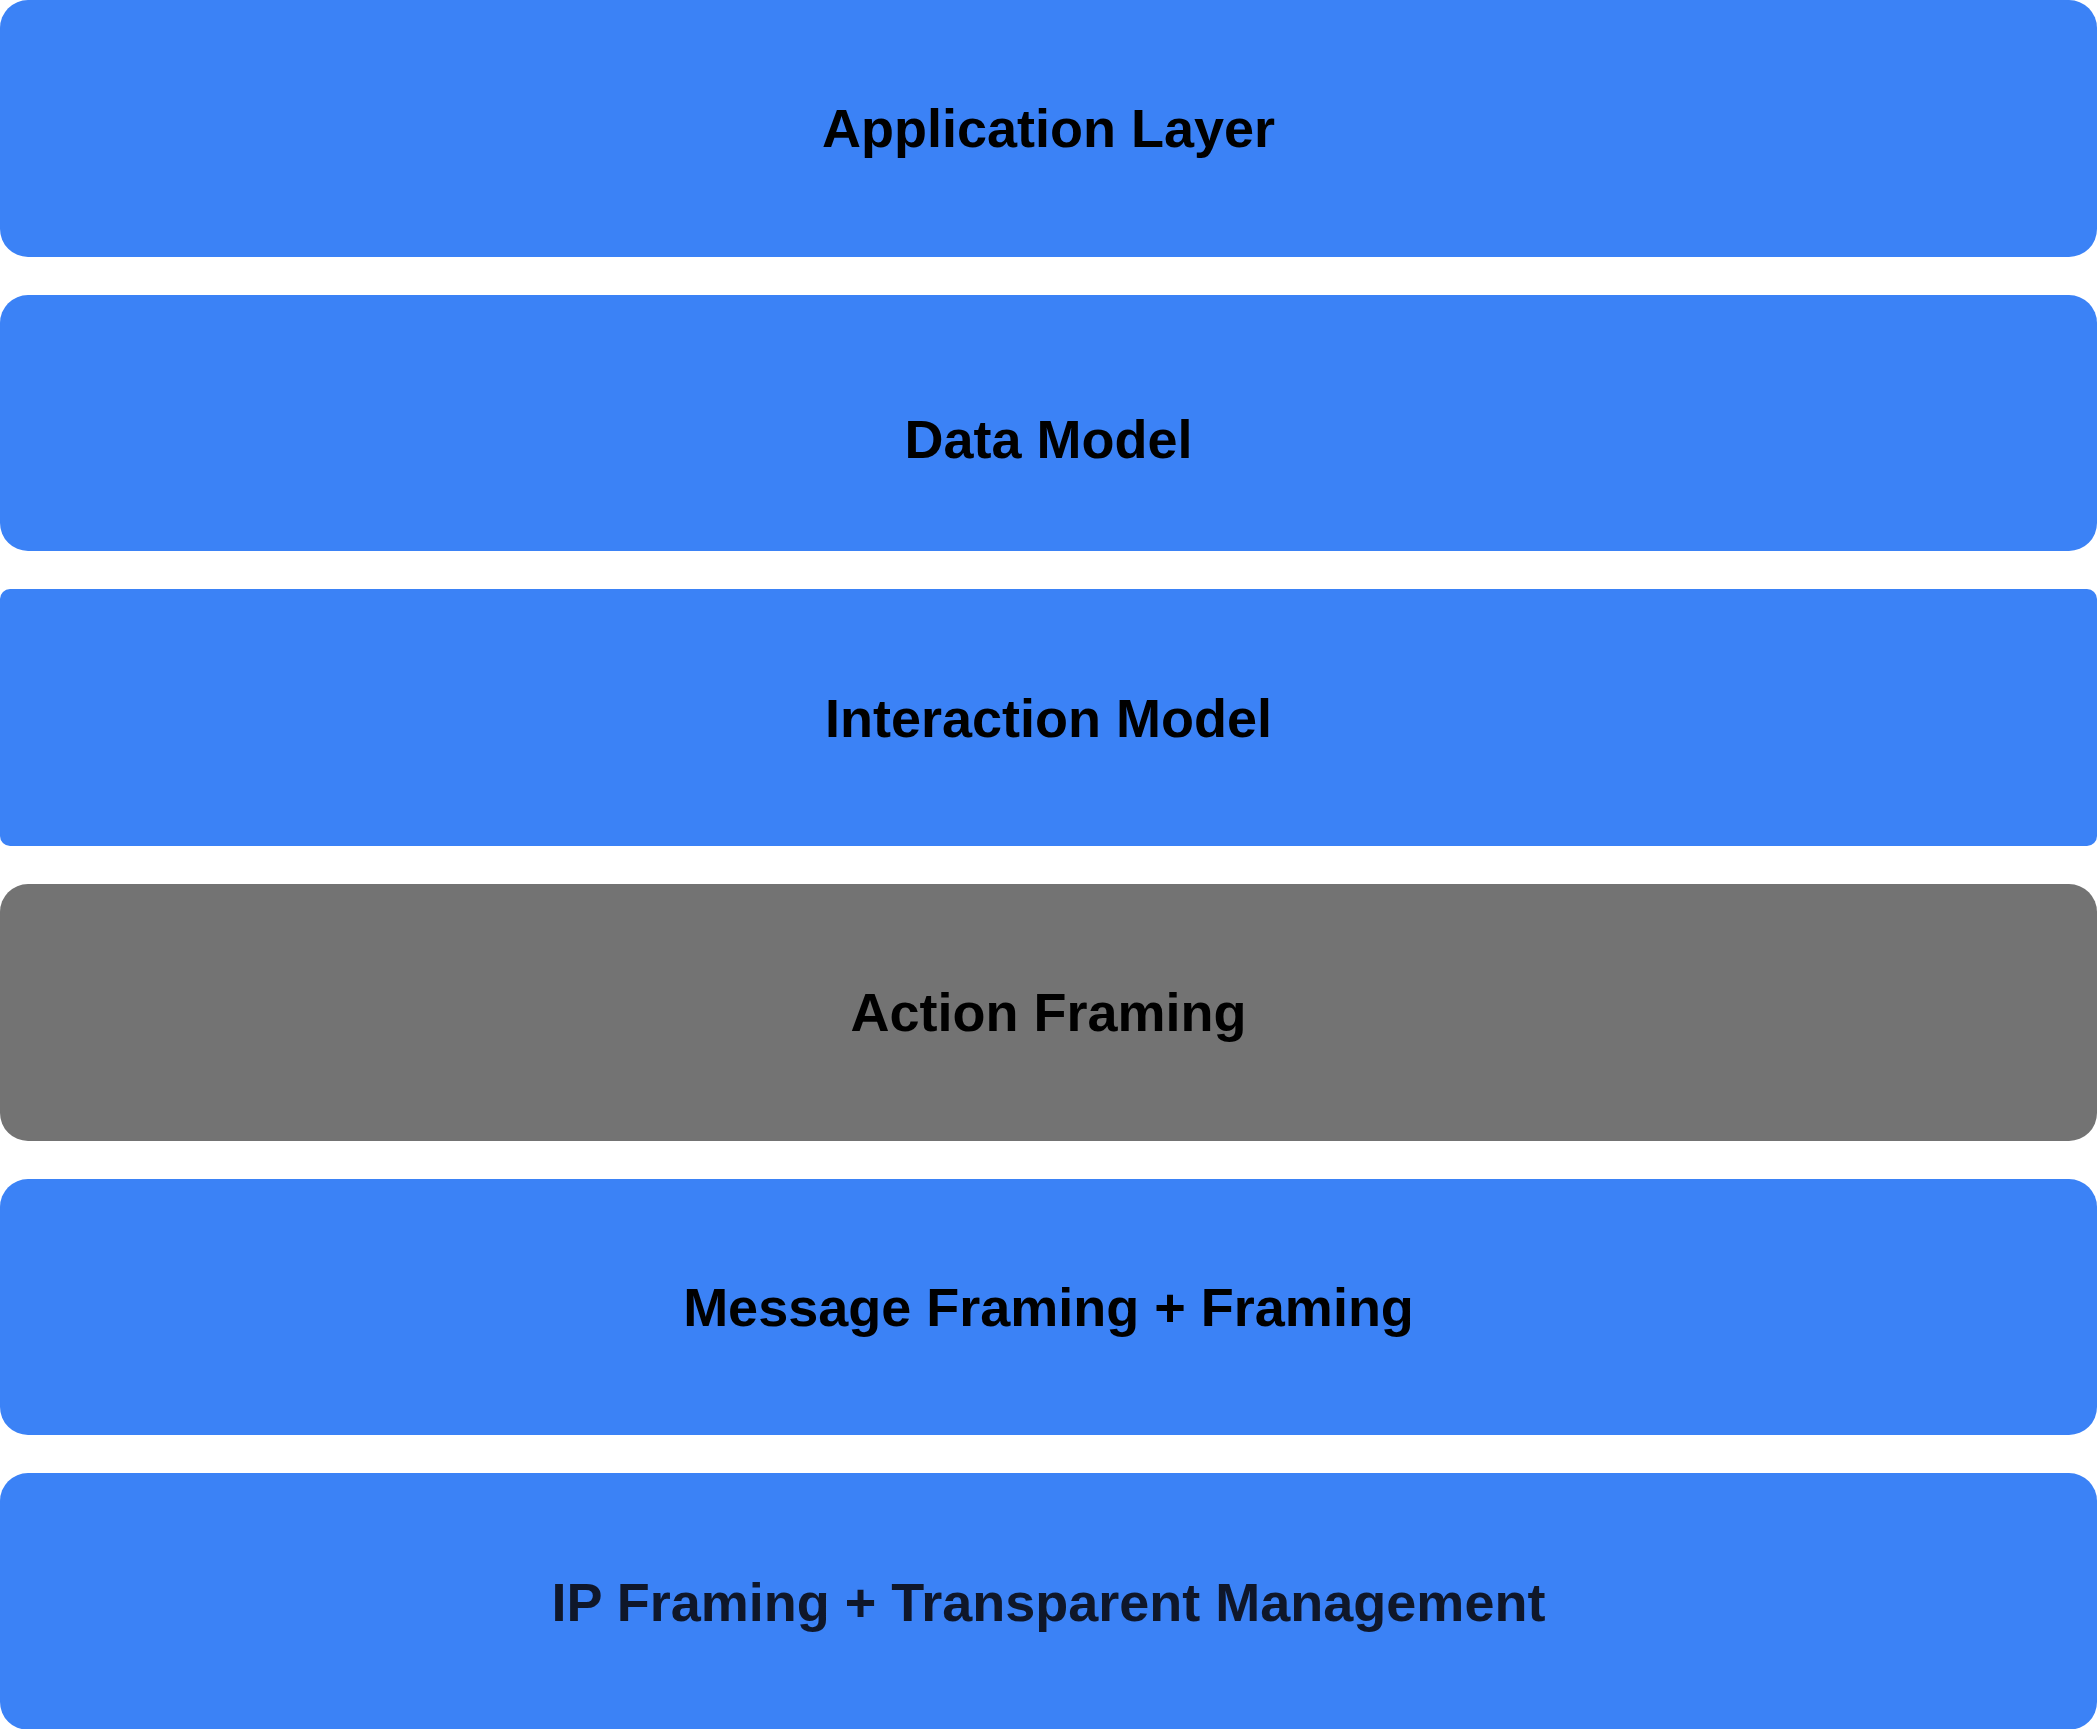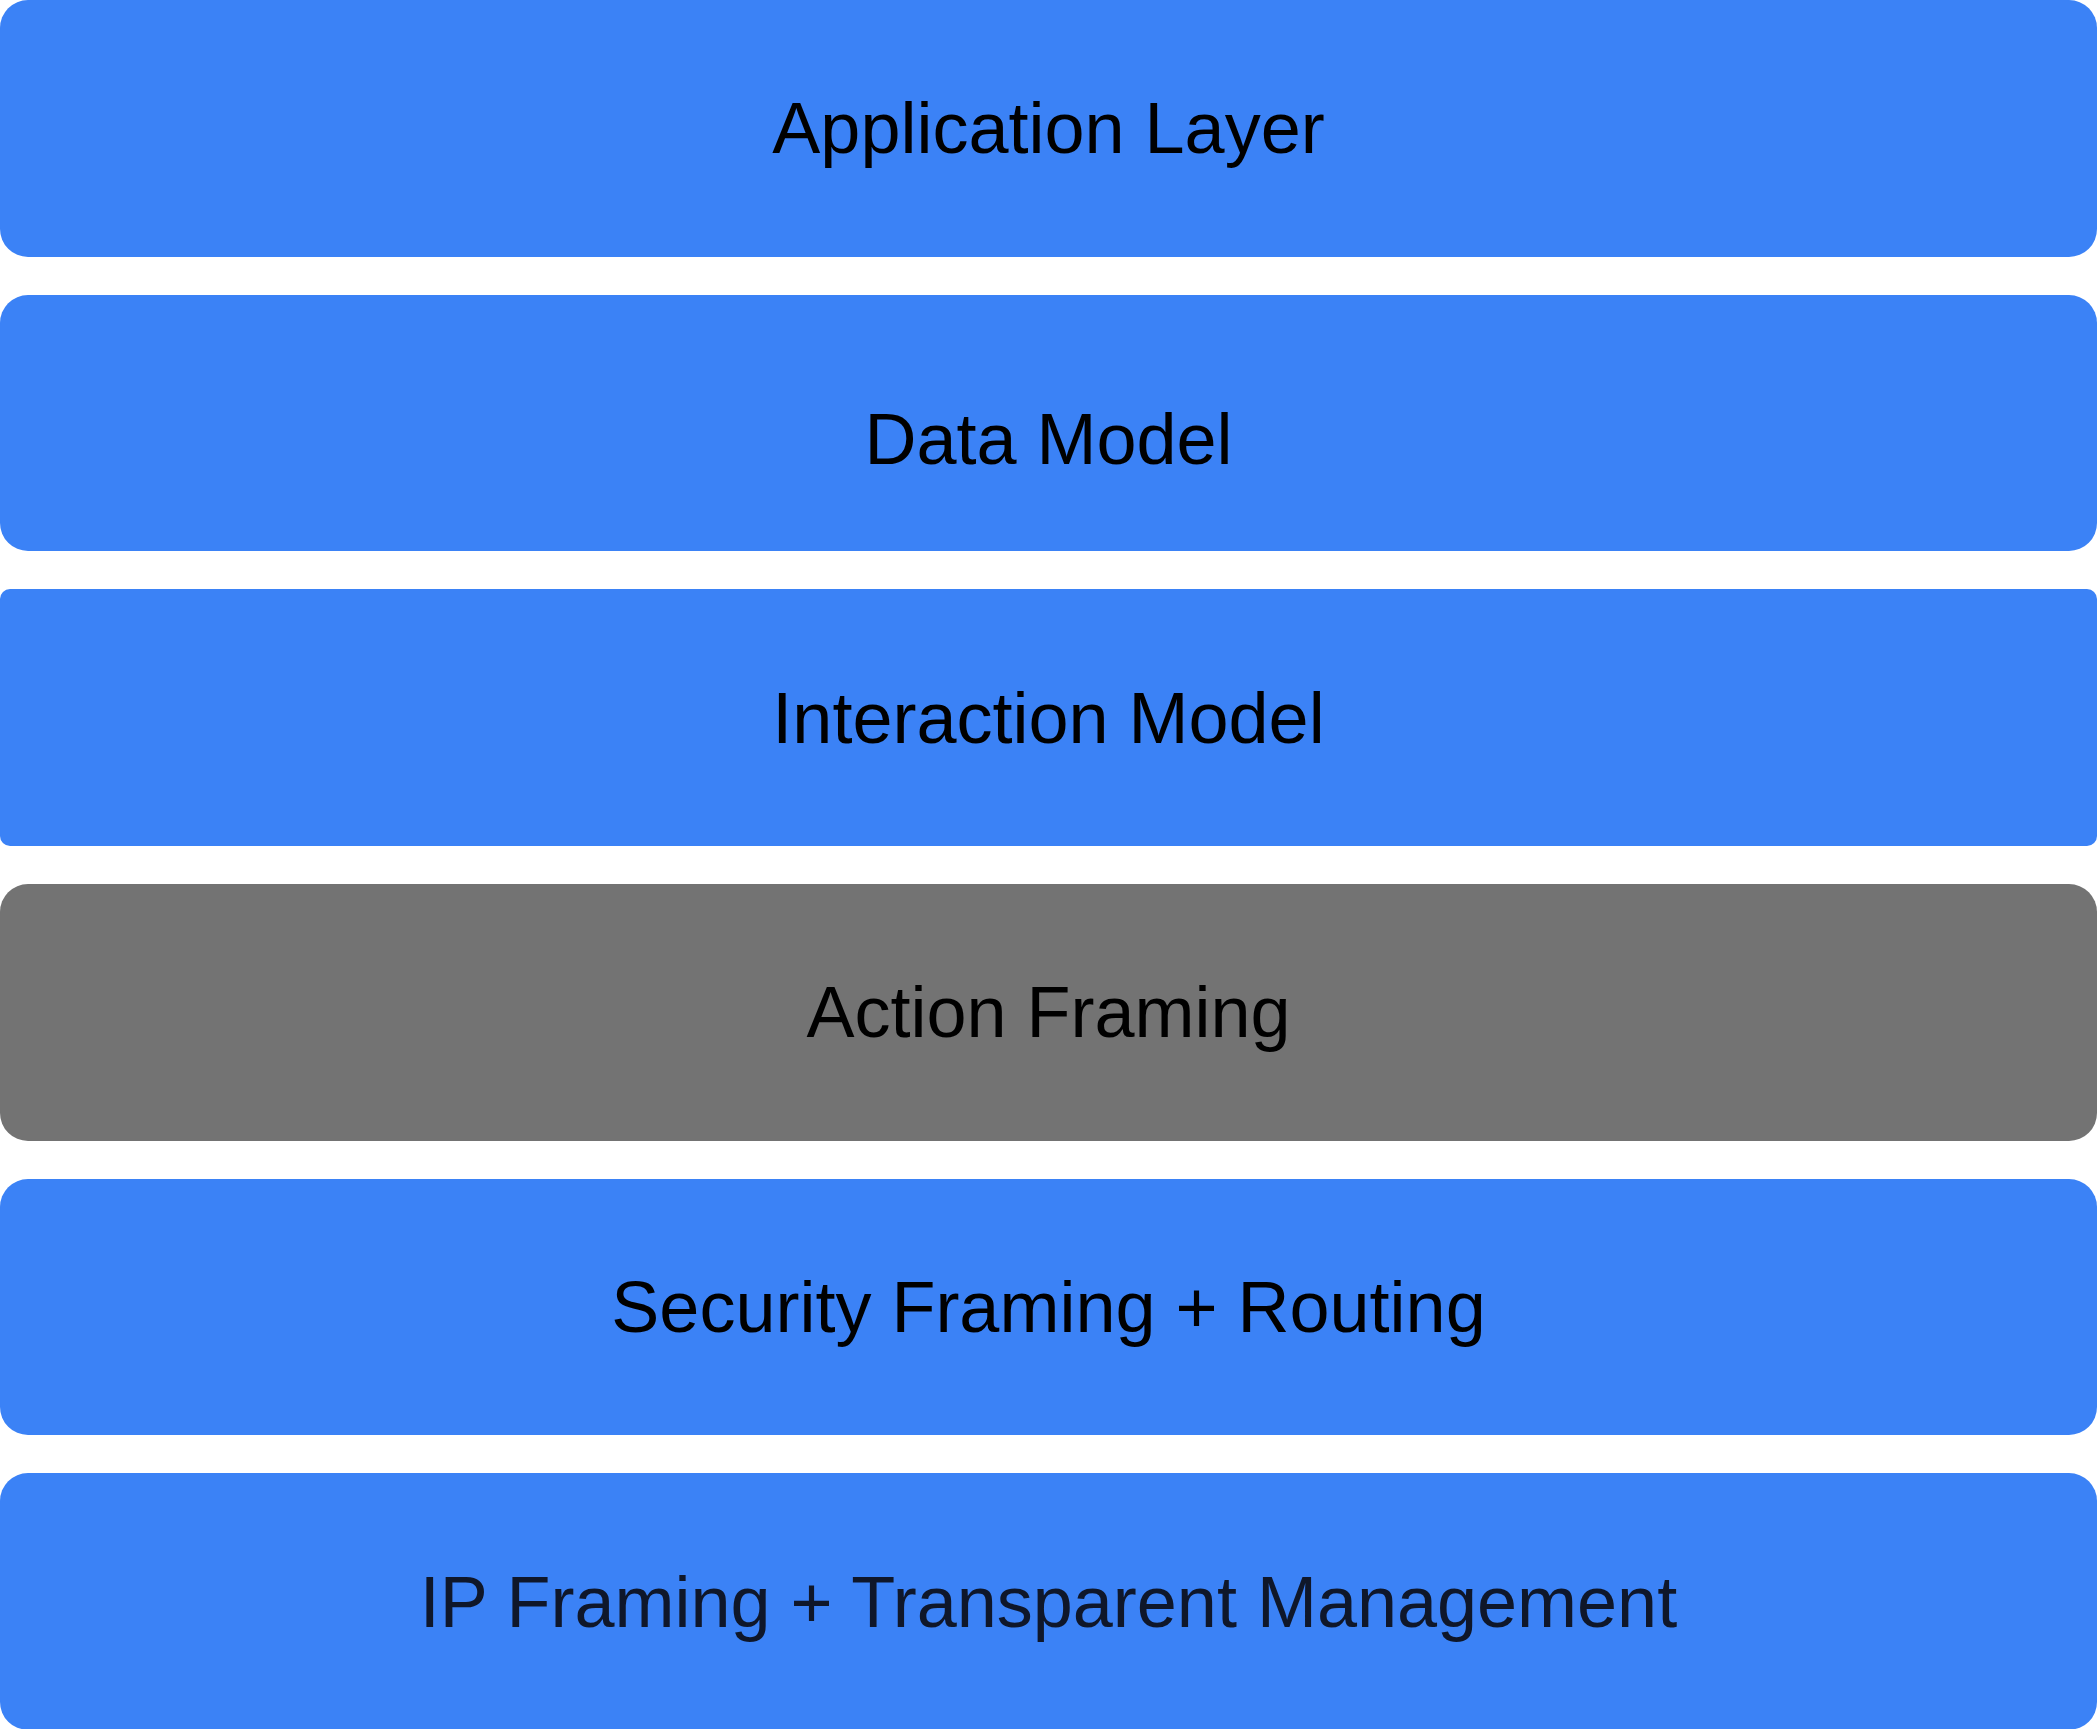--- a/index.html
+++ b/index.html
@@ -22,23 +22,23 @@
   .layer-box {
     flex: 1 1 0;
     width: 100%;
     border-radius: 28px;
     display: flex;
     align-items: center;
     justify-content: center;
   }
 
   .layer-label {
-    font-size: 72px;
+    font-size: 54px;
     line-height: 1;
-    font-weight: 400;
+    font-weight: 700;
     color: #000000;
     text-align: right;
     white-space: nowrap;
     letter-spacing: 0px;
   }
 </style>
 </head>
 <body>
 
 <div class="stage">
@@ -54,21 +54,21 @@
   <div class="layer-box" style="background: rgb(59, 130, 246); border-radius: 10px;">
     <span class="layer-label" style="color: rgb(0, 0, 0);">Interaction Model</span>
   </div>
 
   <div class="layer-box" style="background: #737373;">
     <span class="layer-label" style="color: rgb(0, 0, 0);">Action Framing</span>
   </div>
 
 
   <div class="layer-box" style="background: rgb(59, 130, 246);">
-    <span class="layer-label" style="color: rgb(0, 0, 0);">Security Framing + Routing</span>
+    <span class="layer-label" style="color: rgb(0, 0, 0);">Message Framing + Framing</span>
   </div>
 
   <div class="layer-box" style="background: rgb(59, 130, 246);">
     <span class="layer-label" style="color: #0f172a;">IP Framing + Transparent Management</span>
   </div>
 
 </div>
 
 
 </body></html>

